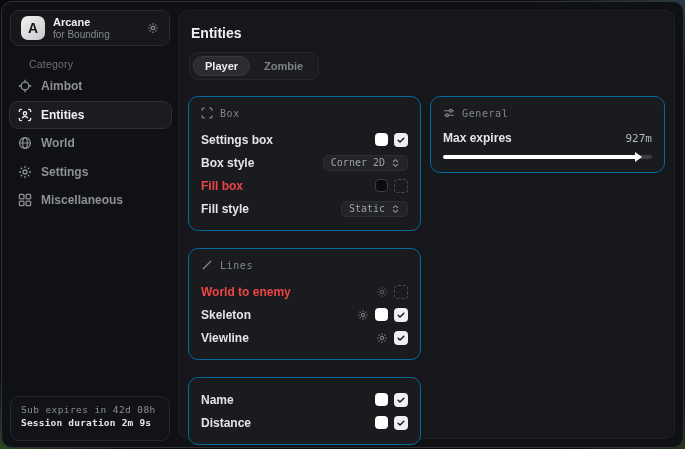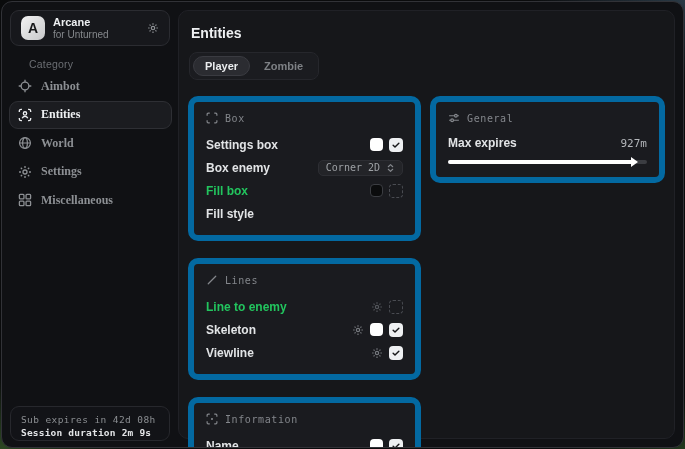--- a/index.html
+++ b/index.html
@@ -43,31 +43,31 @@
 
   .category-label {
     position: absolute; left: 15px; top: 56px;
     font-size: 10.5px; color: #6b6e73; letter-spacing: 0.2px; margin-left: 12px;
   }
   .nav { position: absolute; left: 7px; right: 6px; top: 70px; }
   .nav-item {
     height: 28px; margin-bottom: 0.5px; border-radius: 9px;
     display: flex; align-items: center; gap: 9px; padding: 0 8px;
     color: #8d9094; font-size: 12px; font-weight: 600;
-    border: 1px solid transparent; cursor: default; font-family: Liberation Serif, serif;
+    border: 1px solid transparent; cursor: default;
   }
   .nav-item .nav-icon { display: flex; color: inherit; }
   .nav-item.selected {
     background: #1b1c20; border-color: #2e2f34; color: #eef0f2;
   }
 
   .footer-card {
     position: absolute; left: 8px; right: 8px; bottom: 6px;
     background: #121317; border: 1px solid #27282d; border-radius: 9px;
-    padding: 7px 10px 2px;
+    padding: 7px 10px 12px;
     font-family: "DejaVu Sans Mono", monospace;
   }
   .footer-line1 { font-size: 9.5px; color: #8b8e92; letter-spacing: 0.4px; margin-bottom: 2px; }
   .footer-line2 { font-size: 9.5px; color: #e2e4e6; font-weight: bold; letter-spacing: 0.2px; }
 
   
   .main {
     position: absolute; left: 176px; top: 8px; right: 8px; bottom: 8px;
     background: #16171a; border: 1px solid #202126; border-radius: 10px;
     padding: 12px 9px;
@@ -82,36 +82,36 @@
     padding: 3px 11px; border-radius: 10px; font-size: 11px; font-weight: 600;
     color: #7e8185; border: 1px solid transparent; cursor: default;
   }
   .tab.selected { background: #2b2c31; border-color: #3a3b41; color: #eaecee; }
 
   .columns { display: flex; gap: 9px; margin-top: 16px; align-items: flex-start; }
   .col-left  { width: 238px; display: flex; flex-direction: column; gap: 17px; }
   .col-right { width: 240px; }
 
   .card {
-    background: #1a1b1f; border: 6px solid #0369a1; border-radius: 10px;
+    background: #1a1b1f; border: 1px solid #0369a1; border-radius: 10px;
     padding: 10px 12px 10px;
   }
   .card-header {
     display: flex; align-items: center; gap: 7px;
     font-family: "DejaVu Sans Mono", monospace;
     font-size: 10px; color: #84878c; letter-spacing: 0.6px;
     margin-bottom: 9px;
   }
   .card-header .sec-icon { display: flex; color: #84878c; }
 
   .row {
     height: 23px; display: flex; align-items: center; justify-content: space-between;
   }
   .row-label { font-size: 12px; font-weight: bold; color: #e2e4e6; }
-  .row.disabled .row-label { color: #22c55e; }
+  .row.disabled .row-label { color: #ef4444; }
   .controls { display: flex; align-items: center; gap: 6px; }
 
   .swatch { width: 13px; height: 13px; border-radius: 4px; cursor: default; }
   .swatch.white { background: #ffffff; }
   .swatch.black { background: #0b0c0d; border: 1px solid #3b3d42; }
 
   .checkbox {
     width: 14px; height: 14px; border-radius: 4px; cursor: default;
     display: flex; align-items: center; justify-content: center;
   }
@@ -153,21 +153,21 @@
 <body>
 
 <div class="window">
 
   <div class="sidebar">
 
     <div class="brand-card">
       <div class="brand-logo">A</div>
       <div class="brand-text">
         <div class="brand-name">Arcane</div>
-        <div class="brand-sub">for Unturned</div>
+        <div class="brand-sub">for Bounding</div>
       </div>
       <span class="brand-gear">
         <svg width="12" height="12" viewBox="0 0 16 16" fill="none" stroke="currentColor" stroke-width="1.6">
           <circle cx="8" cy="8" r="2.3"></circle>
           <path d="M8 1.5v2M8 12.5v2M1.5 8h2M12.5 8h2M3.4 3.4l1.4 1.4M11.2 11.2l1.4 1.4M12.6 3.4l-1.4 1.4M4.8 11.2l-1.4 1.4"></path>
         </svg>
       </span>
     </div>
 
     <div class="category-label">Category</div>
@@ -257,56 +257,64 @@
               <span class="swatch white"></span>
               <span class="checkbox checked">
                 <svg width="10" height="10" viewBox="0 0 14 14" fill="none" stroke="#17181a" stroke-width="2" stroke-linecap="round" stroke-linejoin="round">
                     <path d="M3 7.3l2.6 2.6L11 4.4"></path>
                   </svg>
               </span>
             </span>
           </div>
 
           <div class="row">
-            <span class="row-label">Box enemy</span>
+            <span class="row-label">Box style</span>
             <span class="select">
               <span>Corner 2D</span>
               <span class="unfold">
                 <svg width="9" height="10" viewBox="0 0 14 16" fill="none" stroke="currentColor" stroke-width="1.8" stroke-linecap="round" stroke-linejoin="round">
                     <path d="M3.5 6L7 2.5 10.5 6M3.5 10L7 13.5 10.5 10"></path>
                   </svg>
               </span>
             </span>
           </div>
 
           <div class="row disabled">
             <span class="row-label">Fill box</span>
             <span class="controls">
               <span class="swatch black"></span>
               <span class="checkbox unchecked"></span>
             </span>
           </div>
 
           <div class="row">
             <span class="row-label">Fill style</span>
+            <span class="select">
+              <span>Static</span>
+              <span class="unfold">
+                <svg width="9" height="10" viewBox="0 0 14 16" fill="none" stroke="currentColor" stroke-width="1.8" stroke-linecap="round" stroke-linejoin="round">
+                    <path d="M3.5 6L7 2.5 10.5 6M3.5 10L7 13.5 10.5 10"></path>
+                  </svg>
+              </span>
+            </span>
           </div>
         </div>
 
         <div class="card">
           <div class="card-header">
             <span class="sec-icon">
               <svg width="12" height="12" viewBox="0 0 16 16" fill="none" stroke="currentColor" stroke-width="1.6" stroke-linecap="round">
                   <path d="M3 13L13 3"></path>
                 </svg>
             </span>
             <span>Lines</span>
           </div>
 
           <div class="row disabled">
-            <span class="row-label">Line to enemy</span>
+            <span class="row-label">World to enemy</span>
             <span class="controls">
               <span class="gear-btn">
                 <svg width="12" height="12" viewBox="0 0 16 16" fill="none" stroke="currentColor" stroke-width="1.6">
                     <circle cx="8" cy="8" r="2.2"></circle>
                     <path d="M8 1.5v2M8 12.5v2M1.5 8h2M12.5 8h2M3.4 3.4l1.4 1.4M11.2 11.2l1.4 1.4M12.6 3.4l-1.4 1.4M4.8 11.2l-1.4 1.4"></path>
                   </svg>
               </span>
               <span class="checkbox unchecked"></span>
             </span>
           </div>
@@ -341,29 +349,20 @@
               <span class="checkbox checked">
                 <svg width="10" height="10" viewBox="0 0 14 14" fill="none" stroke="#17181a" stroke-width="2" stroke-linecap="round" stroke-linejoin="round">
                     <path d="M3 7.3l2.6 2.6L11 4.4"></path>
                   </svg>
               </span>
             </span>
           </div>
         </div>
 
         <div class="card">
-          <div class="card-header">
-            <span class="sec-icon">
-              <svg width="12" height="12" viewBox="0 0 16 16" fill="none" stroke="currentColor" stroke-width="1.6">
-                <path d="M1.5 5v-2a1.5 1.5 0 0 1 1.5-1.5h2M11 1.5h2a1.5 1.5 0 0 1 1.5 1.5v2M14.5 11v2a1.5 1.5 0 0 1-1.5 1.5h-2M5 14.5h-2a1.5 1.5 0 0 1-1.5-1.5v-2"></path>
-                <circle cx="8" cy="8" r="1.4" fill="currentColor" stroke="none"></circle>
-              </svg>
-            </span>
-            <span>Information</span>
-          </div>
 
           <div class="row">
             <span class="row-label">Name</span>
             <span class="controls">
               <span class="swatch white"></span>
               <span class="checkbox checked">
                 <svg width="10" height="10" viewBox="0 0 14 14" fill="none" stroke="#17181a" stroke-width="2" stroke-linecap="round" stroke-linejoin="round">
                     <path d="M3 7.3l2.6 2.6L11 4.4"></path>
                   </svg>
               </span>

